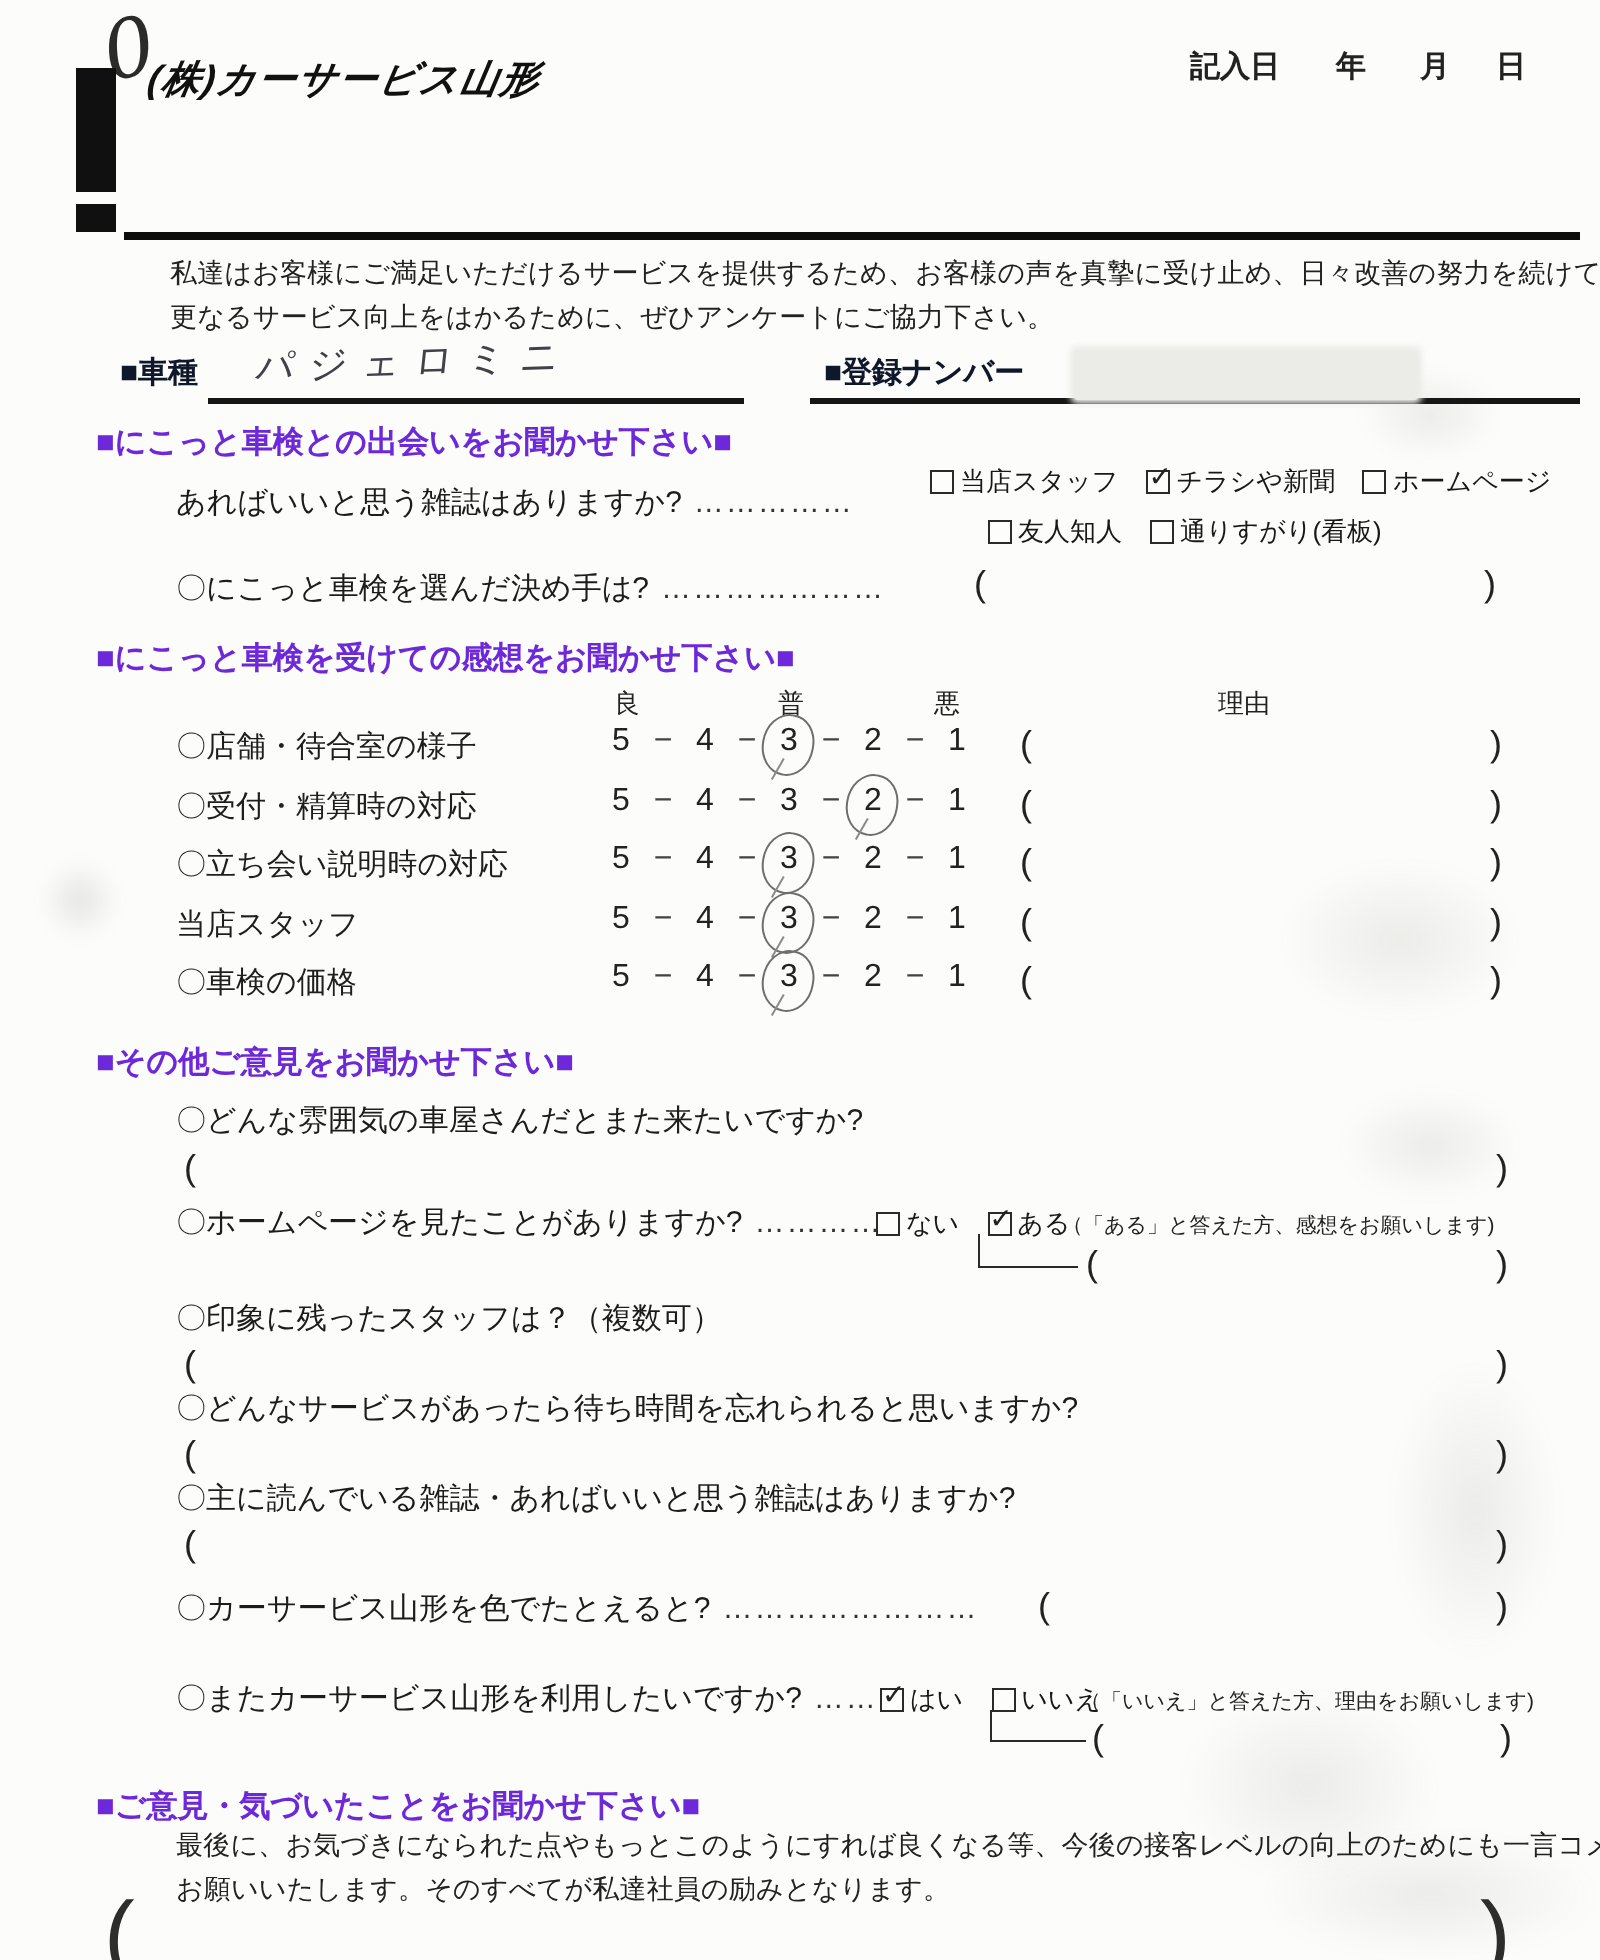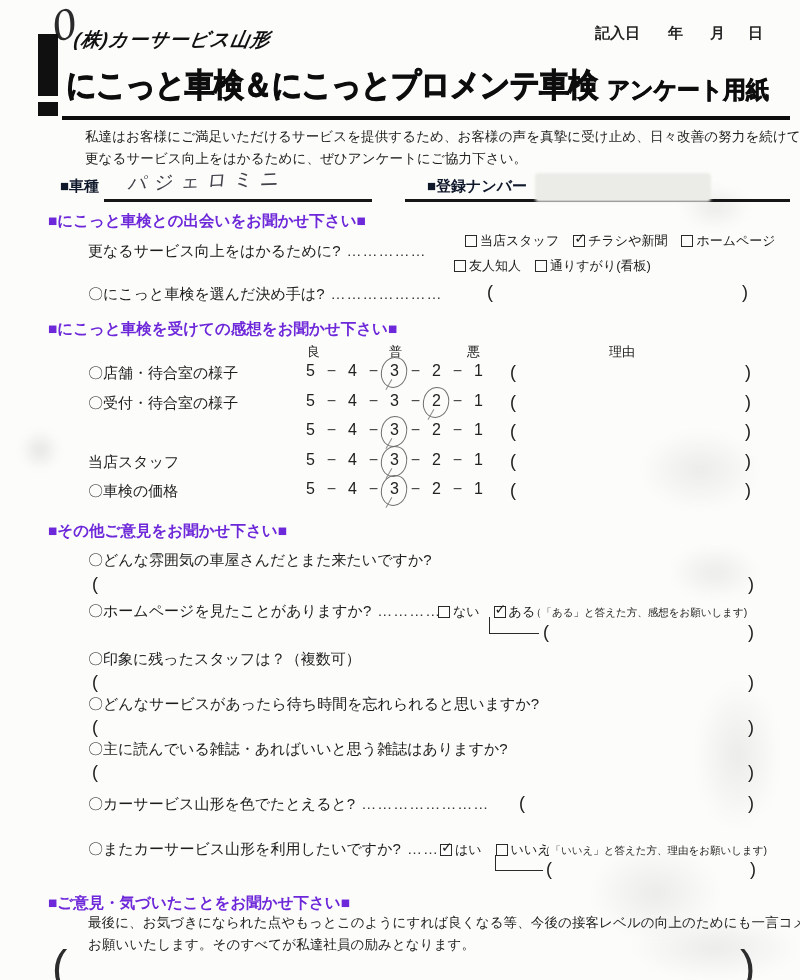--- a/index.html
+++ b/index.html
@@ -78,59 +78,55 @@
   <div class="abs scribble" style="left:52px;top:2px;">0</div>
   <div class="abs excl-bar" style="left:38px;top:34px;width:20px;height:62px;"></div>
   <div class="abs excl-bar" style="left:38px;top:102px;width:20px;height:14px;"></div>
   <div class="abs logo" style="left:74px;top:27px;">(株)カーサービス山形</div>
 
   <div class="abs date-lbl" style="left:595px;top:24px;">記入日</div>
   <div class="abs date-lbl" style="left:668px;top:24px;">年</div>
   <div class="abs date-lbl" style="left:710px;top:24px;">月</div>
   <div class="abs date-lbl" style="left:748px;top:24px;">日</div>
 
-  <div class="abs title-row" style="left:66px;top:56px;height:52px;">
-    <span class="title-main">にこっと車検＆にこっとプロメンテ車検</span>
-    <span class="title-suffix">アンケート用紙</span>
-  </div>
   <div class="abs rule" style="left:62px;top:116px;width:728px;height:4px;"></div>
 
   <div class="abs intro" style="left:85px;top:128px;">私達はお客様にご満足いただけるサービスを提供するため、お客様の声を真摯に受け止め、日々改善の努力を続けております。</div>
   <div class="abs intro" style="left:85px;top:150px;">更なるサービス向上をはかるために、ぜひアンケートにご協力下さい。</div>
 
   <div class="abs field-lbl" style="left:60px;top:177px;">■車種</div>
   <div class="abs u-line" style="left:104px;top:199px;width:268px;height:2.5px;"></div>
   <div class="abs hand" style="left:128px;top:168px;">パジェロミニ</div>
 
-  <div class="abs field-lbl" style="left:427px;top:177px;">■登録ナンバー</div>
+  <div class="abs field-lbl" style="left:412px;top:177px;">■登録ナンバー</div>
   <div class="abs u-line" style="left:405px;top:199px;width:385px;height:2.5px;"></div>
   <div class="abs redact" style="left:537px;top:175px;width:172px;height:25px;"></div>
 
   <div class="abs sec-head" style="left:48px;top:211px;">■にこっと車検との出会いをお聞かせ下さい■</div>
 
   <div class="abs q" style="left:88px;top:242px;">
-    <span>更なるサービス向上をはかるために?</span><span class="dots">……………</span>
+    <span>あればいいと思う雑誌はありますか?</span><span class="dots">……………</span>
   </div>
   <div class="abs opt-row" style="left:465px;top:232px;">
     <span class="opt">
         <span class="cb"></span>
         <span>当店スタッフ</span>
       </span>
     <span class="opt">
         <span class="cb checked">
           <span class="tick">✓</span>
         </span>
         <span>チラシや新聞</span>
       </span>
     <span class="opt">
         <span class="cb"></span>
         <span>ホームページ</span>
       </span>
   </div>
-  <div class="abs opt-row" style="left:454px;top:257px;">
+  <div class="abs opt-row" style="left:494px;top:257px;">
     <span class="opt">
         <span class="cb"></span>
         <span>友人知人</span>
       </span>
     <span class="opt">
         <span class="cb"></span>
         <span>通りすがり(看板)</span>
       </span>
   </div>
 
@@ -156,36 +152,37 @@
         <span class="num circled">3</span>
         <span class="dash">−</span>
         <span class="num">2</span>
         <span class="dash">−</span>
         <span class="num">1</span>
       </span>
     <span class="paren" style="position:absolute;left:510px;top:0;">(</span>
     <span class="paren" style="position:absolute;left:745px;top:0;">)</span>
   </div>
   <div class="rating-row" style="top:392px;">
-    <span class="q-label">〇受付・待合室の様子</span>
+    <span class="q-label">〇受付・精算時の対応</span>
     <span class="scale">
         <span class="num">5</span>
         <span class="dash">−</span>
         <span class="num">4</span>
         <span class="dash">−</span>
         <span class="num">3</span>
         <span class="dash">−</span>
         <span class="num circled">2</span>
         <span class="dash">−</span>
         <span class="num">1</span>
       </span>
     <span class="paren" style="position:absolute;left:510px;top:0;">(</span>
     <span class="paren" style="position:absolute;left:745px;top:0;">)</span>
   </div>
   <div class="rating-row" style="top:421px;">
+    <span class="q-label">〇立ち会い説明時の対応</span>
     <span class="scale">
         <span class="num">5</span>
         <span class="dash">−</span>
         <span class="num">4</span>
         <span class="dash">−</span>
         <span class="num circled">3</span>
         <span class="dash">−</span>
         <span class="num">2</span>
         <span class="dash">−</span>
         <span class="num">1</span>

